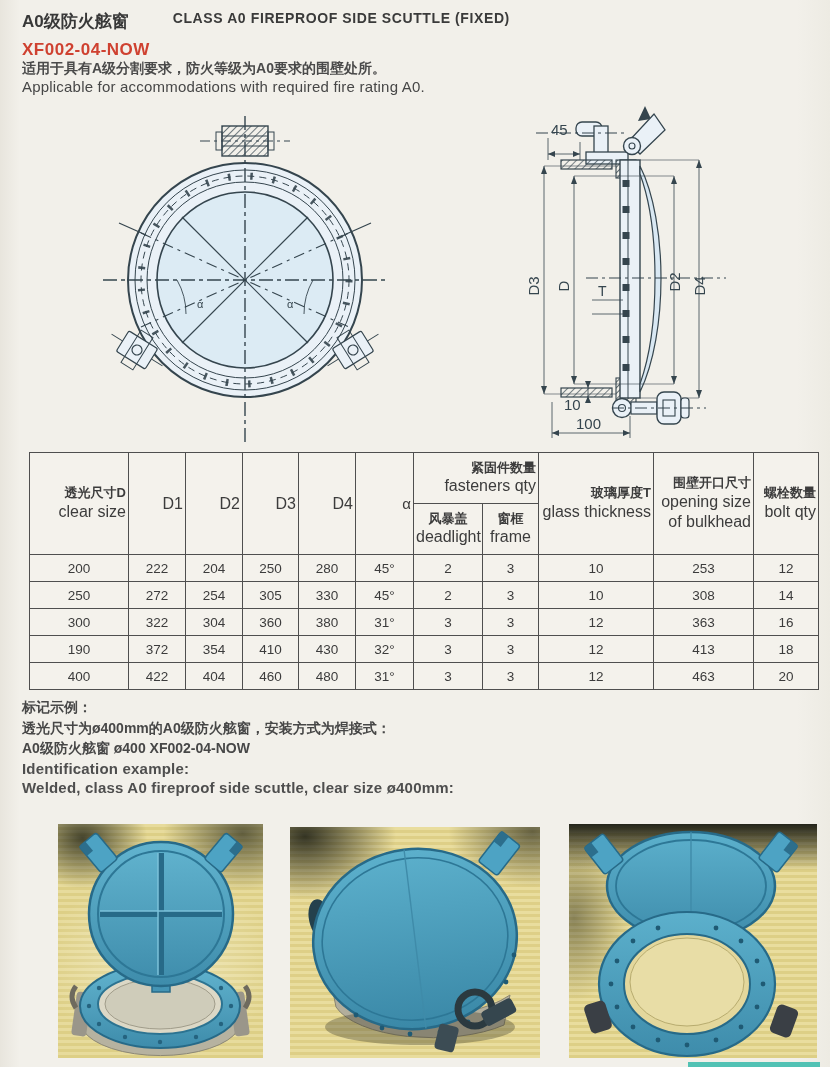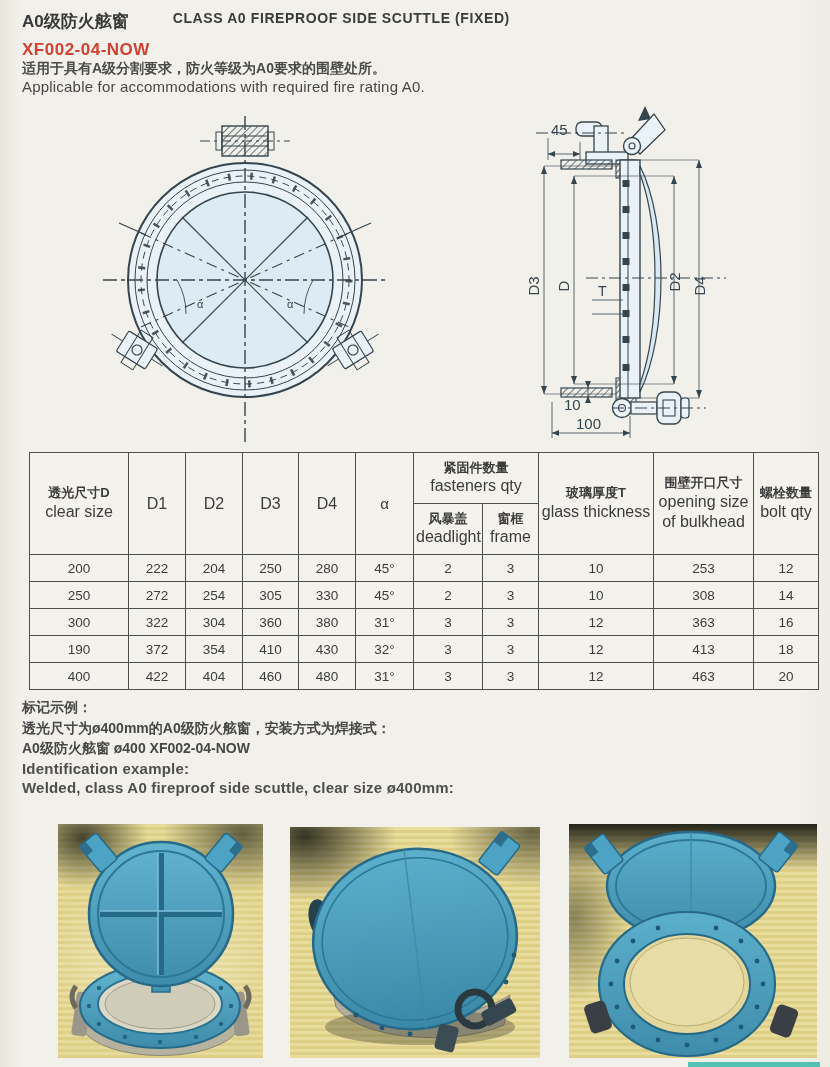--- a/index.html
+++ b/index.html
@@ -25,21 +25,21 @@
   
   table.spec{
     position:absolute;left:29px;top:452px;width:789px;
     border-collapse:collapse;table-layout:fixed;background:#f4f2ec;
   }
   table.spec th,table.spec td{
     border:1px solid #4f4f4f;text-align:center;vertical-align:middle;
     padding:0 2px;color:#3c3c3c;
   }
   table.spec th{font-weight:normal;}
-  table.spec thead tr:first-child th{height:50px;}
+  table.spec thead tr:first-child th{height:50px;text-align:right;}
   table.spec thead tr:last-child th{height:50px;}
   table.spec td{height:26px;font-size:13.5px;}
   .th-zh{font-size:13px;font-weight:bold;line-height:1.3;}
   .th-en{font-size:16px;line-height:1.25;}
   .th-alpha{font-size:15px;font-weight:bold;}
   
   .notes{position:absolute;left:22px;top:697px;width:700px;}
   .note-zh{font-size:14px;font-weight:bold;color:#474747;line-height:20.5px;}
   .note-en{font-size:15px;font-weight:bold;color:#4e4e4e;line-height:19.5px;letter-spacing:.2px;}
   

